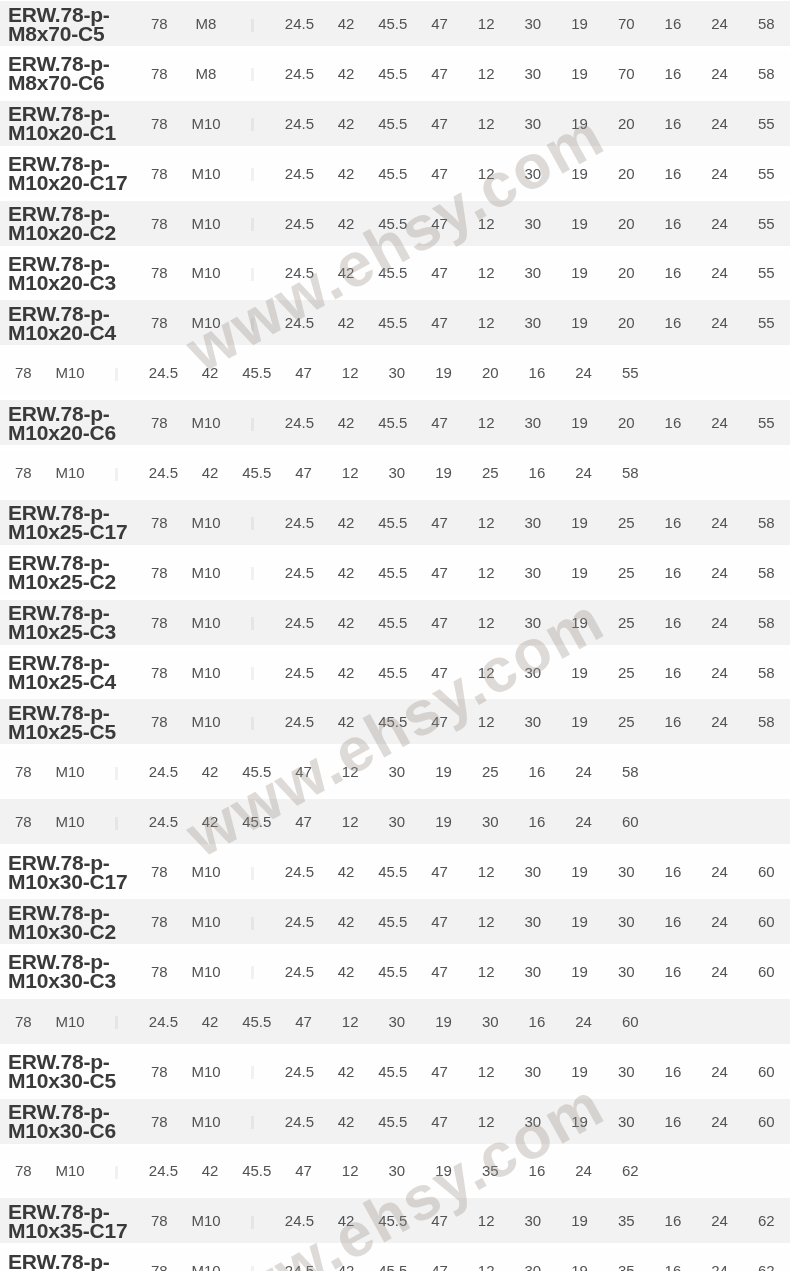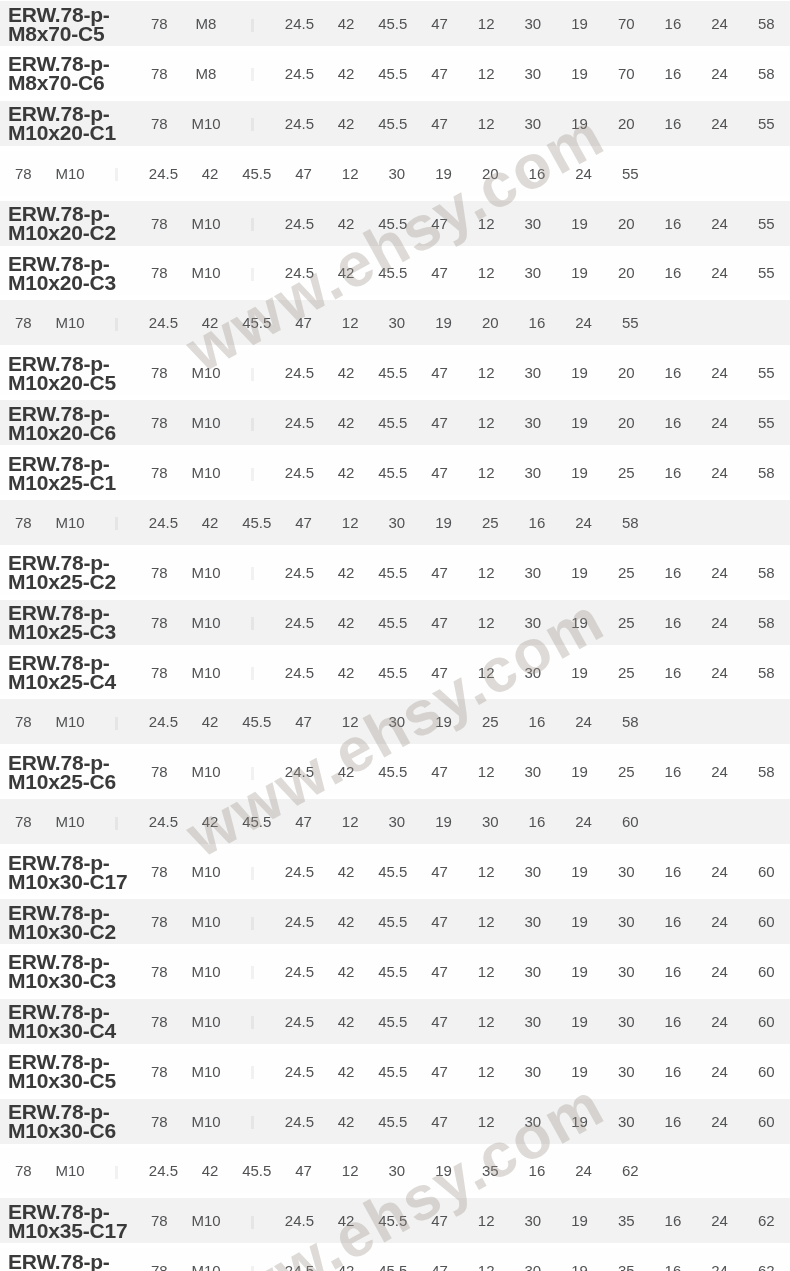--- a/index.html
+++ b/index.html
@@ -119,20 +119,21 @@
         <div class="cell">47</div>
         <div class="cell">12</div>
         <div class="cell">30</div>
         <div class="cell">19</div>
         <div class="cell">20</div>
         <div class="cell">16</div>
         <div class="cell">24</div>
         <div class="cell">55</div>
       </div>
       <div class="row even">
+        <div class="cell-code">ERW.78-p-M10x20-C17</div>
         <div class="cell">78</div>
         <div class="cell">M10</div>
         <div class="cell"><i class="faintbar"></i></div>
         <div class="cell">24.5</div>
         <div class="cell">42</div>
         <div class="cell">45.5</div>
         <div class="cell">47</div>
         <div class="cell">12</div>
         <div class="cell">30</div>
         <div class="cell">19</div>
@@ -169,37 +170,37 @@
         <div class="cell">47</div>
         <div class="cell">12</div>
         <div class="cell">30</div>
         <div class="cell">19</div>
         <div class="cell">20</div>
         <div class="cell">16</div>
         <div class="cell">24</div>
         <div class="cell">55</div>
       </div>
       <div class="row odd">
-        <div class="cell">78</div>
-        <div class="cell">M10</div>
-        <div class="cell"><i class="faintbar"></i></div>
-        <div class="cell">24.5</div>
-        <div class="cell">42</div>
-        <div class="cell">45.5</div>
-        <div class="cell">47</div>
-        <div class="cell">12</div>
-        <div class="cell">30</div>
-        <div class="cell">19</div>
-        <div class="cell">20</div>
-        <div class="cell">16</div>
-        <div class="cell">24</div>
-        <div class="cell">55</div>
-      </div>
-      <div class="row even">
-        <div class="cell-code">ERW.78-p-M10x20-C5</div>
+        <div class="cell-code">ERW.78-p-M10x20-C4</div>
+        <div class="cell">78</div>
+        <div class="cell">M10</div>
+        <div class="cell"><i class="faintbar"></i></div>
+        <div class="cell">24.5</div>
+        <div class="cell">42</div>
+        <div class="cell">45.5</div>
+        <div class="cell">47</div>
+        <div class="cell">12</div>
+        <div class="cell">30</div>
+        <div class="cell">19</div>
+        <div class="cell">20</div>
+        <div class="cell">16</div>
+        <div class="cell">24</div>
+        <div class="cell">55</div>
+      </div>
+      <div class="row even">
         <div class="cell">78</div>
         <div class="cell">M10</div>
         <div class="cell"><i class="faintbar"></i></div>
         <div class="cell">24.5</div>
         <div class="cell">42</div>
         <div class="cell">45.5</div>
         <div class="cell">47</div>
         <div class="cell">12</div>
         <div class="cell">30</div>
         <div class="cell">19</div>
@@ -219,37 +220,37 @@
         <div class="cell">47</div>
         <div class="cell">12</div>
         <div class="cell">30</div>
         <div class="cell">19</div>
         <div class="cell">20</div>
         <div class="cell">16</div>
         <div class="cell">24</div>
         <div class="cell">55</div>
       </div>
       <div class="row even">
-        <div class="cell-code">ERW.78-p-M10x25-C1</div>
-        <div class="cell">78</div>
-        <div class="cell">M10</div>
-        <div class="cell"><i class="faintbar"></i></div>
-        <div class="cell">24.5</div>
-        <div class="cell">42</div>
-        <div class="cell">45.5</div>
-        <div class="cell">47</div>
-        <div class="cell">12</div>
-        <div class="cell">30</div>
-        <div class="cell">19</div>
-        <div class="cell">25</div>
-        <div class="cell">16</div>
-        <div class="cell">24</div>
-        <div class="cell">58</div>
-      </div>
-      <div class="row odd">
+        <div class="cell">78</div>
+        <div class="cell">M10</div>
+        <div class="cell"><i class="faintbar"></i></div>
+        <div class="cell">24.5</div>
+        <div class="cell">42</div>
+        <div class="cell">45.5</div>
+        <div class="cell">47</div>
+        <div class="cell">12</div>
+        <div class="cell">30</div>
+        <div class="cell">19</div>
+        <div class="cell">25</div>
+        <div class="cell">16</div>
+        <div class="cell">24</div>
+        <div class="cell">58</div>
+      </div>
+      <div class="row odd">
+        <div class="cell-code">ERW.78-p-M10x25-C17</div>
         <div class="cell">78</div>
         <div class="cell">M10</div>
         <div class="cell"><i class="faintbar"></i></div>
         <div class="cell">24.5</div>
         <div class="cell">42</div>
         <div class="cell">45.5</div>
         <div class="cell">47</div>
         <div class="cell">12</div>
         <div class="cell">30</div>
         <div class="cell">19</div>
@@ -303,37 +304,37 @@
         <div class="cell">47</div>
         <div class="cell">12</div>
         <div class="cell">30</div>
         <div class="cell">19</div>
         <div class="cell">25</div>
         <div class="cell">16</div>
         <div class="cell">24</div>
         <div class="cell">58</div>
       </div>
       <div class="row odd">
-        <div class="cell">78</div>
-        <div class="cell">M10</div>
-        <div class="cell"><i class="faintbar"></i></div>
-        <div class="cell">24.5</div>
-        <div class="cell">42</div>
-        <div class="cell">45.5</div>
-        <div class="cell">47</div>
-        <div class="cell">12</div>
-        <div class="cell">30</div>
-        <div class="cell">19</div>
-        <div class="cell">25</div>
-        <div class="cell">16</div>
-        <div class="cell">24</div>
-        <div class="cell">58</div>
-      </div>
-      <div class="row even">
-        <div class="cell-code">ERW.78-p-M10x25-C6</div>
+        <div class="cell-code">ERW.78-p-M10x25-C5</div>
+        <div class="cell">78</div>
+        <div class="cell">M10</div>
+        <div class="cell"><i class="faintbar"></i></div>
+        <div class="cell">24.5</div>
+        <div class="cell">42</div>
+        <div class="cell">45.5</div>
+        <div class="cell">47</div>
+        <div class="cell">12</div>
+        <div class="cell">30</div>
+        <div class="cell">19</div>
+        <div class="cell">25</div>
+        <div class="cell">16</div>
+        <div class="cell">24</div>
+        <div class="cell">58</div>
+      </div>
+      <div class="row even">
         <div class="cell">78</div>
         <div class="cell">M10</div>
         <div class="cell"><i class="faintbar"></i></div>
         <div class="cell">24.5</div>
         <div class="cell">42</div>
         <div class="cell">45.5</div>
         <div class="cell">47</div>
         <div class="cell">12</div>
         <div class="cell">30</div>
         <div class="cell">19</div>
@@ -403,21 +404,20 @@
         <div class="cell">47</div>
         <div class="cell">12</div>
         <div class="cell">30</div>
         <div class="cell">19</div>
         <div class="cell">30</div>
         <div class="cell">16</div>
         <div class="cell">24</div>
         <div class="cell">60</div>
       </div>
       <div class="row odd">
-        <div class="cell-code">ERW.78-p-M10x30-C4</div>
         <div class="cell">78</div>
         <div class="cell">M10</div>
         <div class="cell"><i class="faintbar"></i></div>
         <div class="cell">24.5</div>
         <div class="cell">42</div>
         <div class="cell">45.5</div>
         <div class="cell">47</div>
         <div class="cell">12</div>
         <div class="cell">30</div>
         <div class="cell">19</div>

